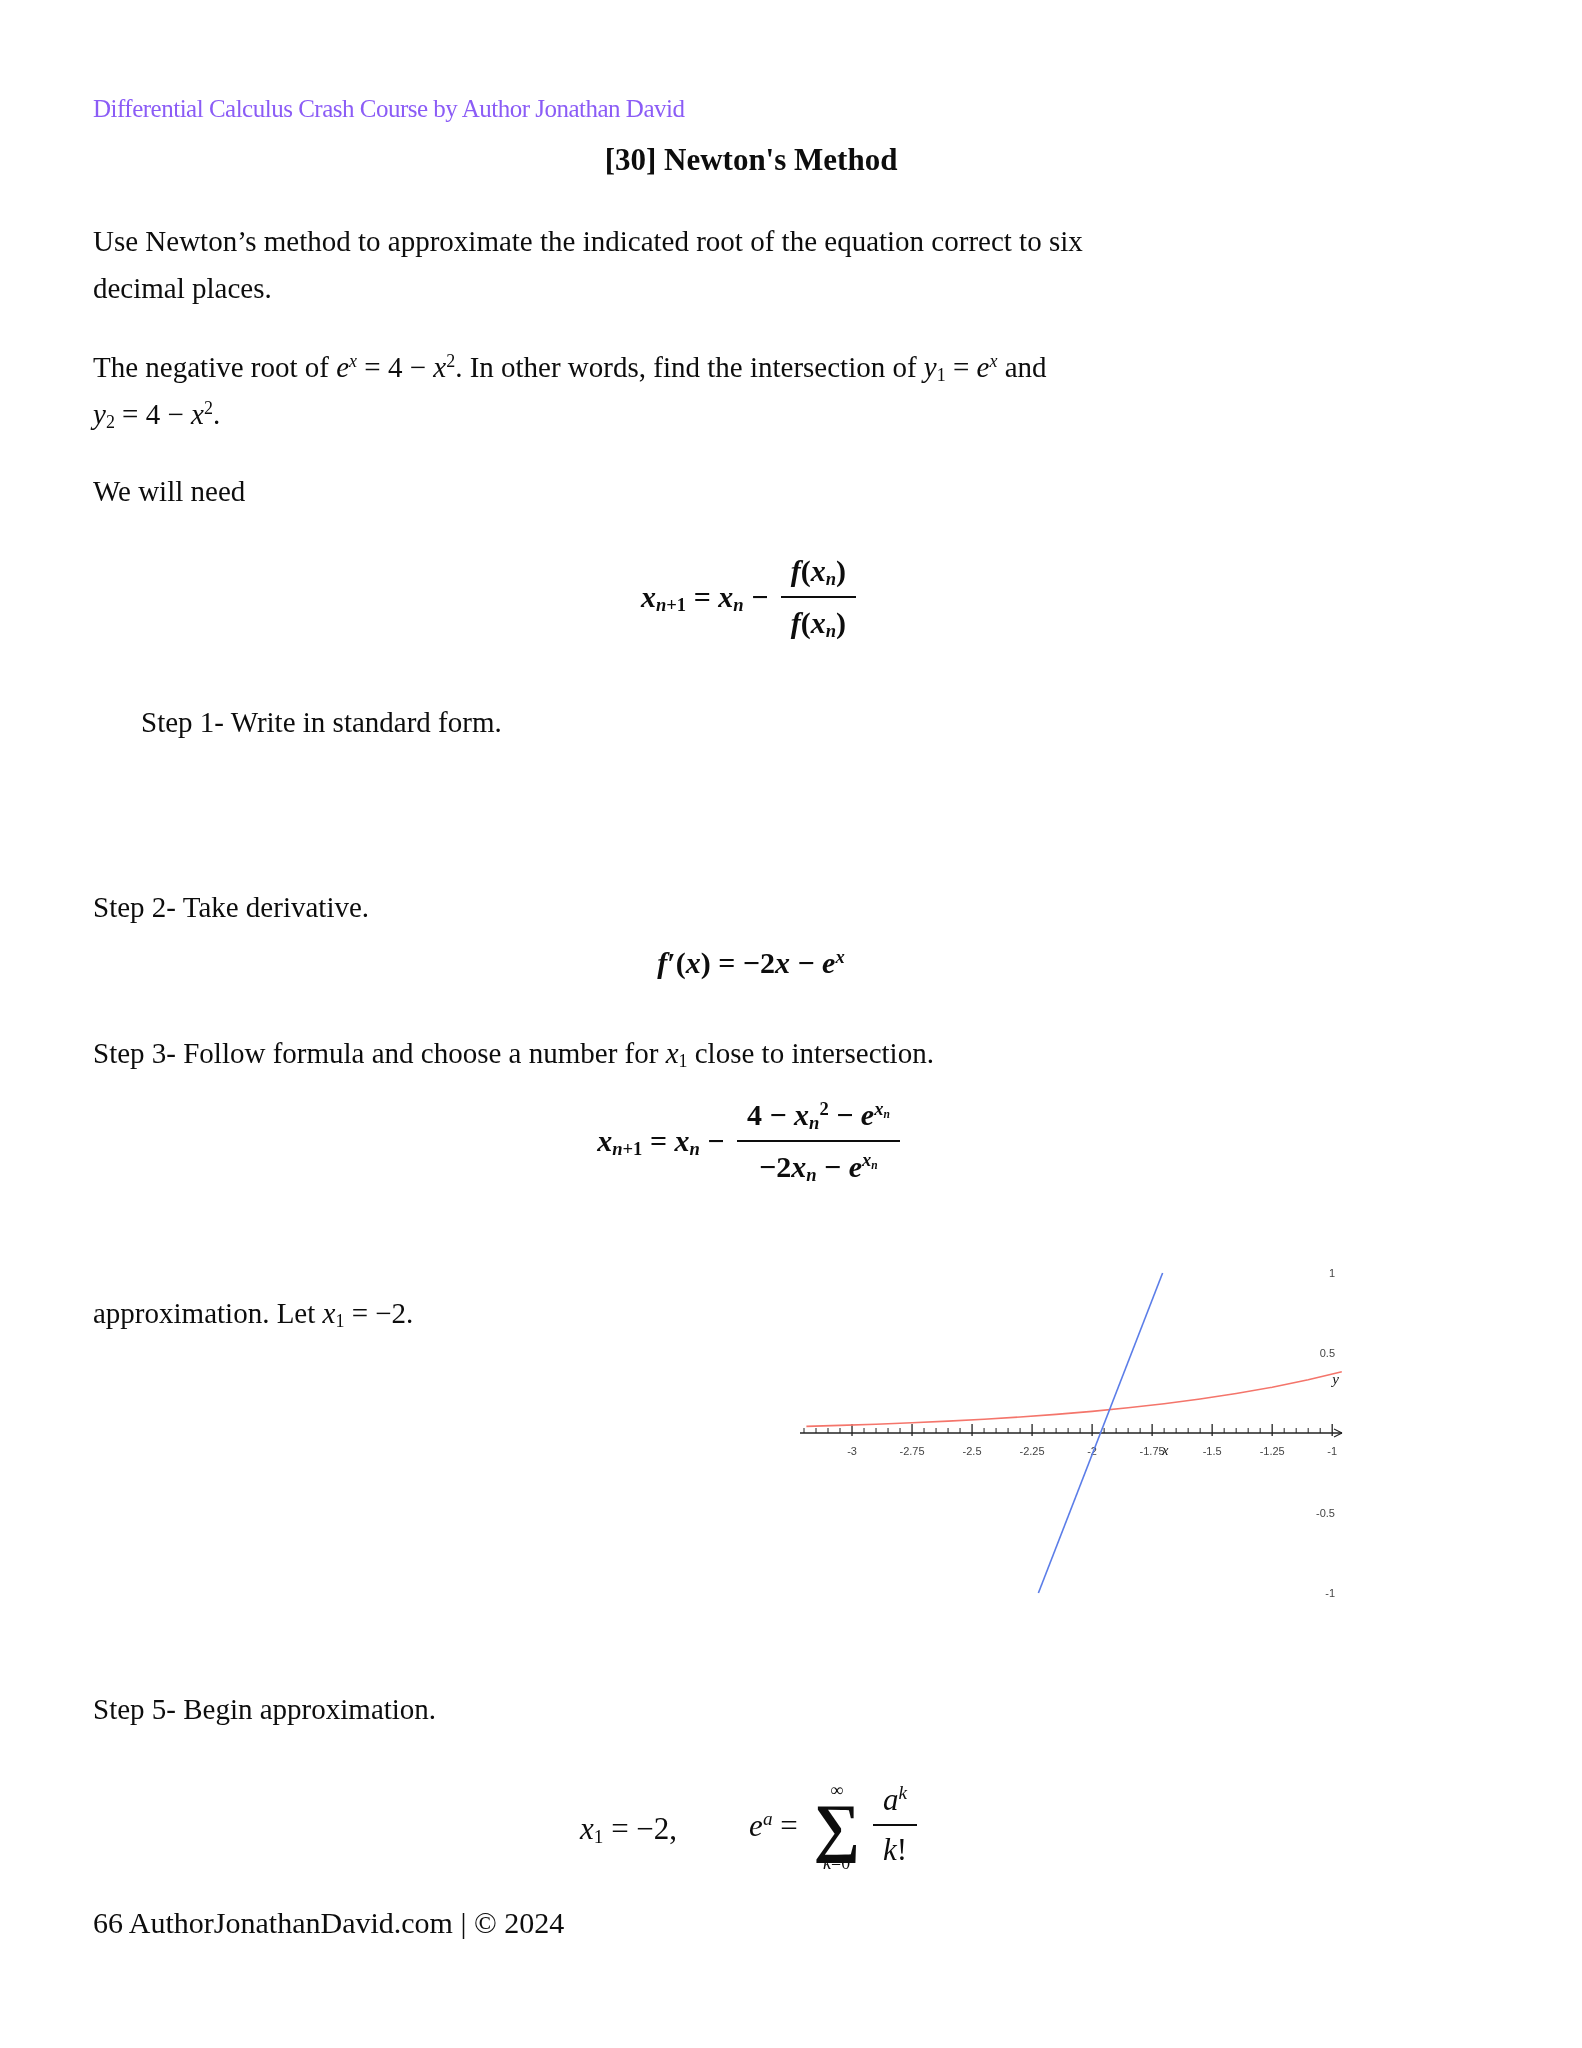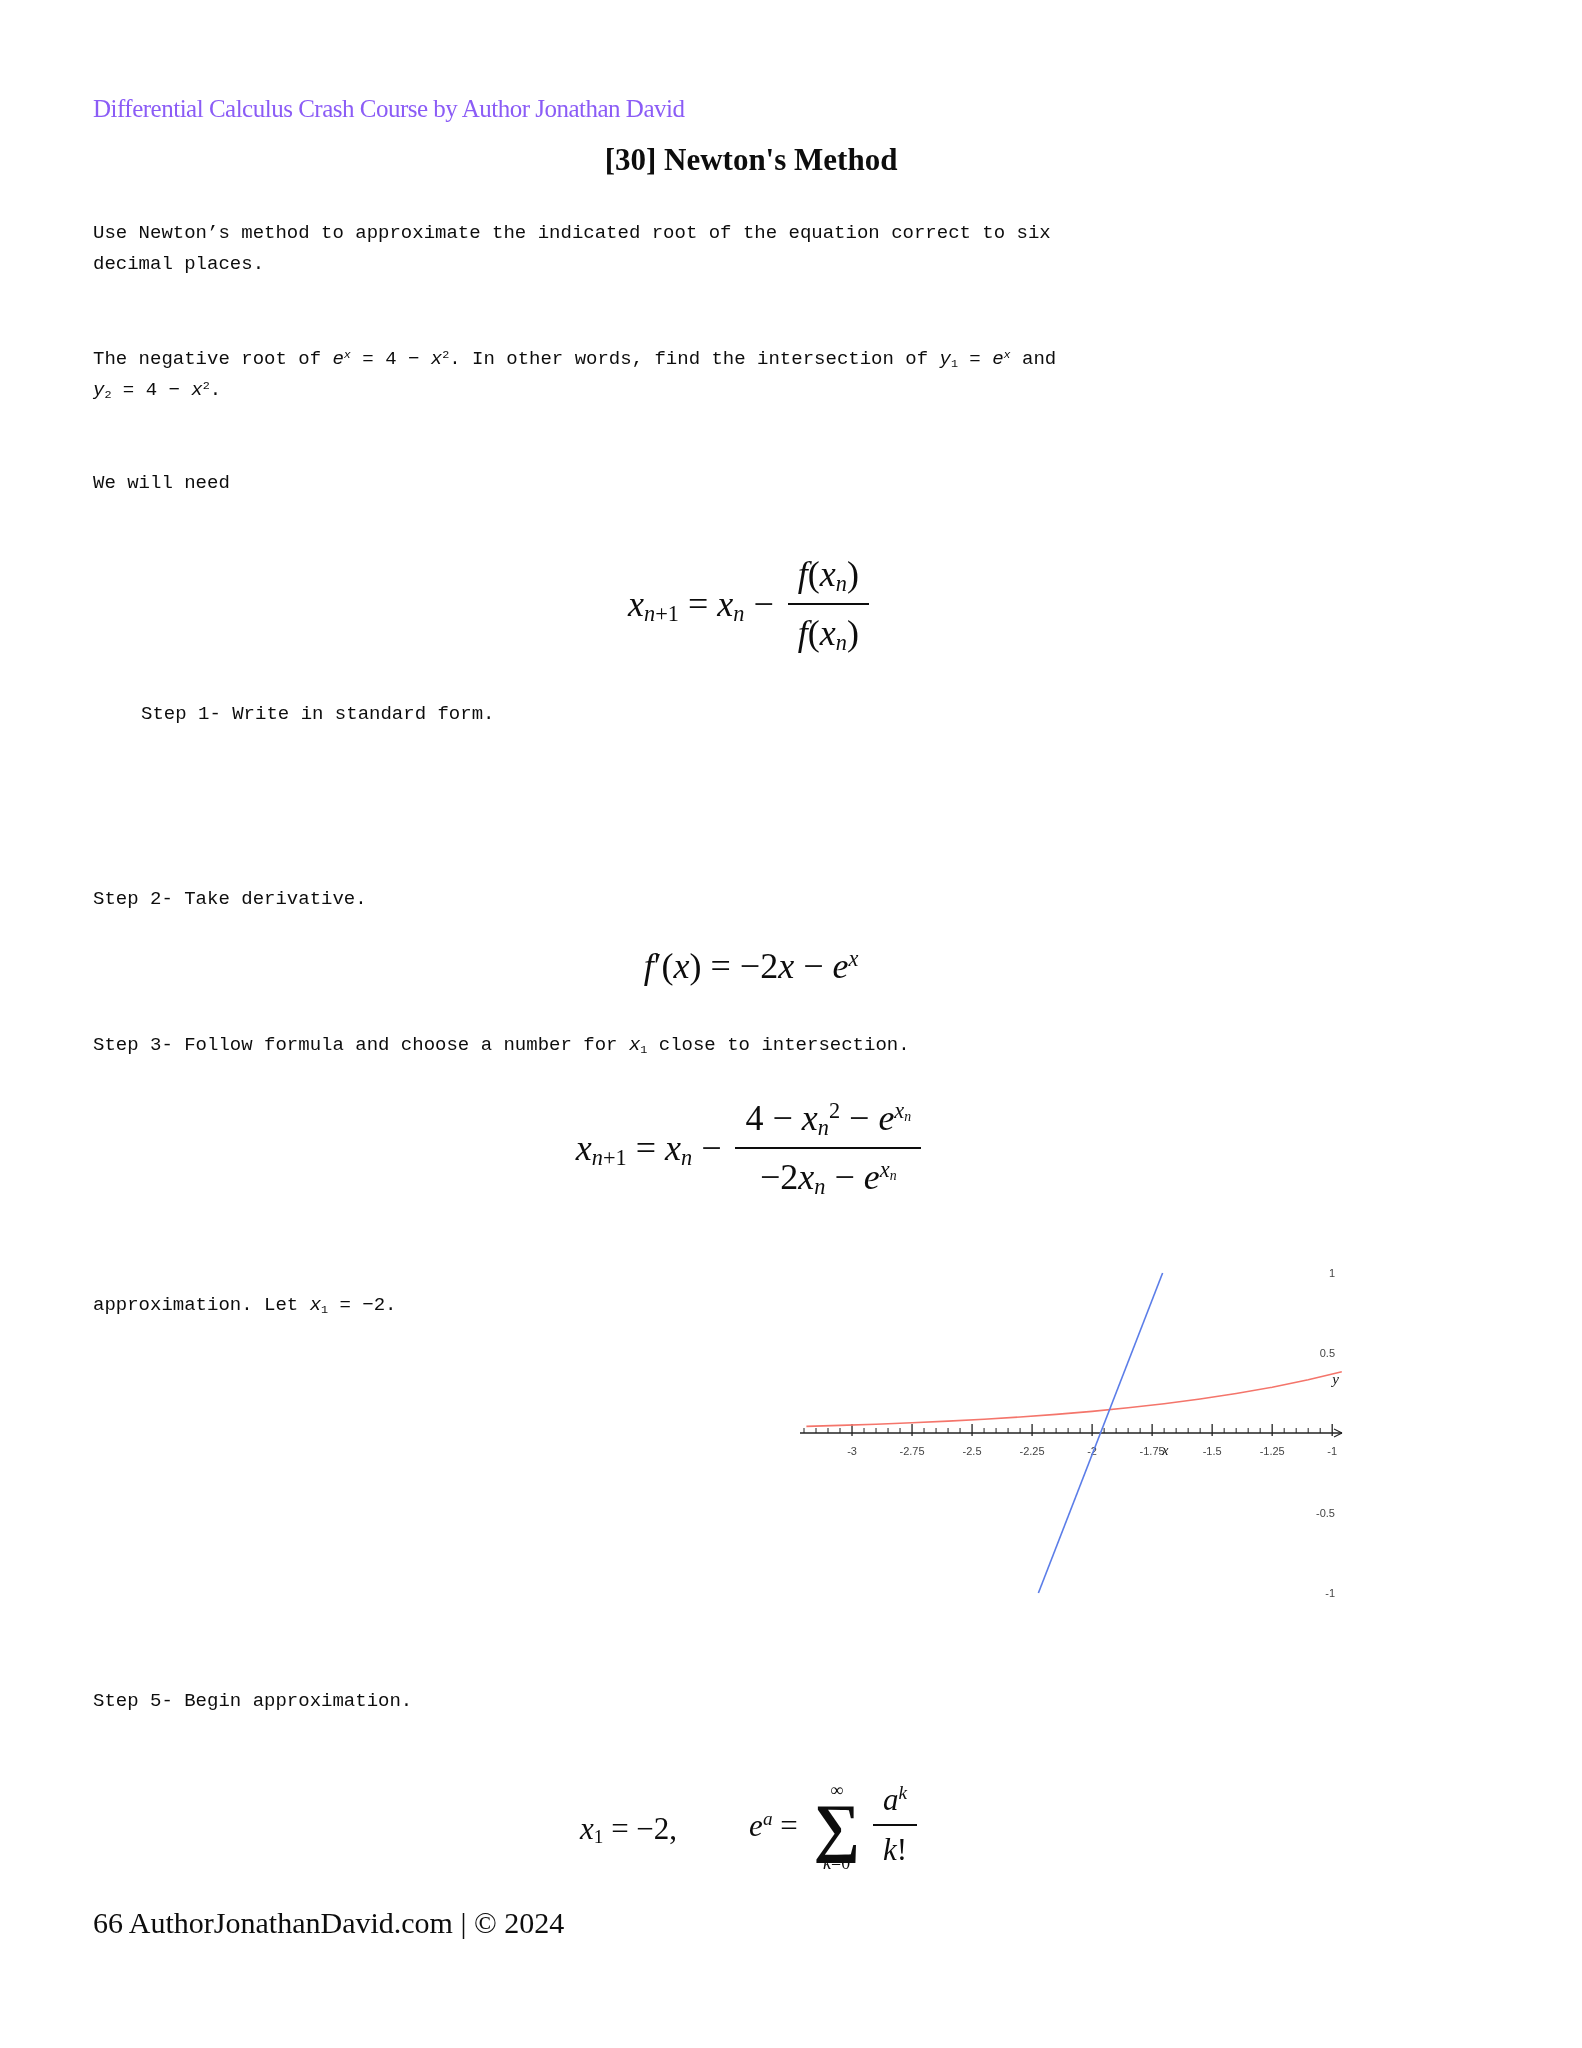--- a/index.html
+++ b/index.html
@@ -17,34 +17,34 @@
     color:#8b5cf6;
     letter-spacing:-0.5px;
   }
   .doc-title{
     font-size:31px;
     font-weight:bold;
     text-align:center;
     margin:0;
   }
   .body-text{
-    font-size:19px;
+    font-size:29px;
     line-height:1.62;
     margin:0;
-    font-family:Liberation Mono, monospace;
   }
   .justify-line{
     text-align:justify;
     text-align-last:justify;
   }
   .math-display{
     left:93px;width:1316px;
     text-align:center;
-    font-size:36px;
+    font-size:30px;
     line-height:1.25;
+    font-weight:bold;
   }
   .mi{font-style:italic;}
   .mt{font-style:normal;}
   sub,sup{font-size:0.62em;line-height:0;}
   sup{vertical-align:0.55em;}
   sub{vertical-align:-0.22em;}
   .frac{
     display:inline-block;
     vertical-align:middle;
     text-align:center;

